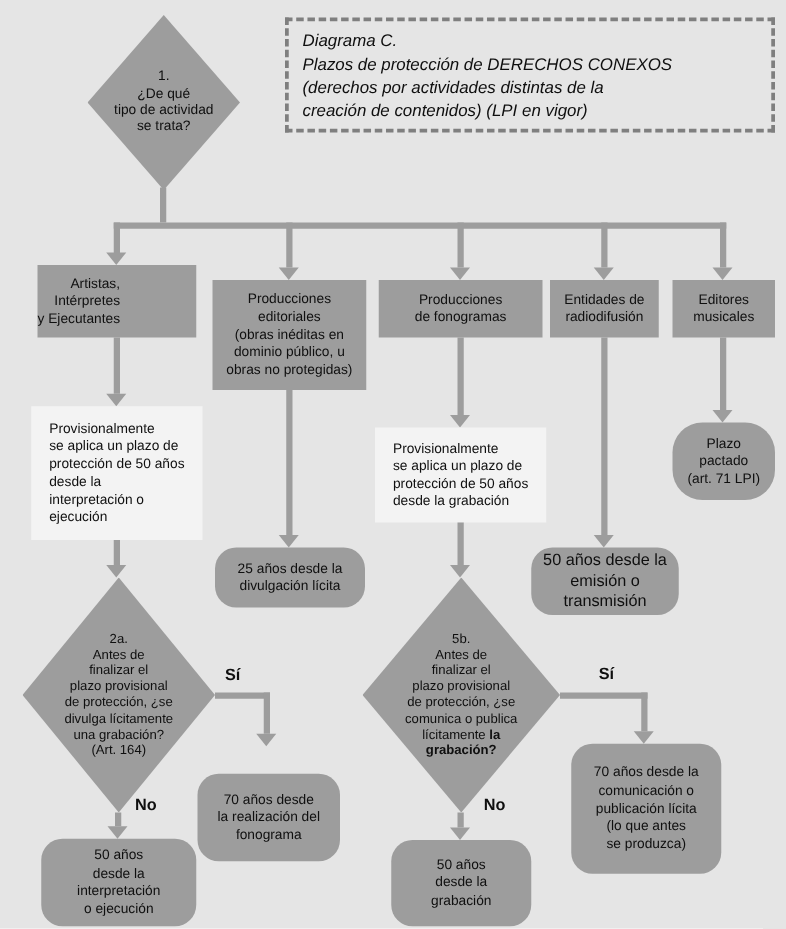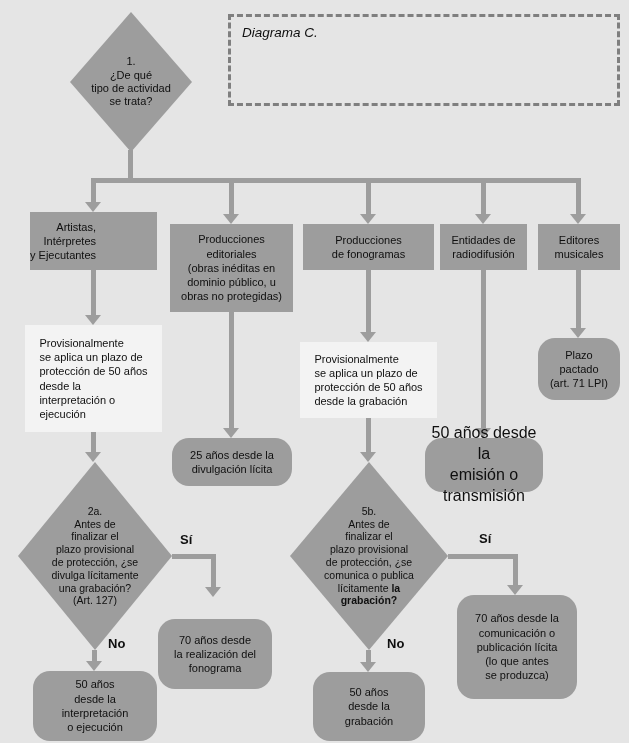--- a/index.html
+++ b/index.html
@@ -24,20 +24,23 @@
   .blabel { font-weight:bold; font-size:13px; }
   #legend { border:3px dashed #7f7f7f; font-style:italic; padding:7px 11px; font-size:13.5px; line-height:1.38; }
 </style>
 </head>
 <body>
 
 <div id="canvas">
 
   <div id="legend" class="abs" style="left:228px; top:14px; width:392px; height:92px;">
     <div class="txt">Diagrama C.</div>
+    <div class="txt">Plazos de protección de DERECHOS CONEXOS
+(derechos por actividades distintas de la
+creación de contenidos) (LPI en vigor)</div>
   </div>
 
   <div class="abs diamond txt" style="left:70px; top:12px; width:122px; height:140px; font-size:11px;">1.
 ¿De qué
 tipo de actividad
 se trata?</div>
 
   <div class="abs line" style="left:128px; top:150px; width:5px; height:28px;"></div>
   <div class="abs line" style="left:91px; top:178px; width:490px; height:5px;"></div>
 
@@ -82,21 +85,21 @@
   <div class="abs line" style="left:91px; top:432px; width:5px; height:20px;"></div>
   <div class="abs head-down" style="left:85px; top:452px;"></div>
 
   <div class="abs diamond txt" style="left:18px; top:462px; width:154px; height:188px;">2a.
 Antes de
 finalizar el
 plazo provisional
 de protección, ¿se
 divulga lícitamente
 una grabación?
-(Art. 127)</div>
+(Art. 164)</div>
 
   <div class="abs line" style="left:172px; top:554px; width:44px; height:5px;"></div>
   <div class="abs line" style="left:211px; top:554px; width:5px; height:33px;"></div>
   <div class="abs head-down" style="left:205px; top:587px;"></div>
   <div class="abs blabel" style="left:180px; top:532px;">Sí</div>
   <div class="abs rbox txt" style="left:158px; top:597px; width:114px; height:70px;margin-top:22px;">70 años desde
 la realización del
 fonograma</div>
 
   <div class="abs line" style="left:92px; top:650px; width:5px; height:11px;"></div>
@@ -144,22 +147,22 @@
 
   <div class="abs line" style="left:366px; top:650px; width:5px; height:12px;"></div>
   <div class="abs head-down" style="left:360px; top:662px;"></div>
   <div class="abs blabel" style="left:387px; top:636px;">No</div>
   <div class="abs rbox txt" style="left:313px; top:672px; width:112px; height:69px;">50 años
 desde la
 grabación</div>
 
   <div class="abs line" style="left:481px; top:270px; width:5px; height:158px;"></div>
   <div class="abs head-down" style="left:475px; top:428px;"></div>
-  <div class="abs rbox txt" style="left:425px; top:438px; width:118px; height:54px; font-size:16px;">50 años desde la
+  <div class="abs rbox txt" style="left:425px; top:438px; width:118px; height:54px; font-size:13px;">50 años desde la
 emisión o transmisión</div>
 
   <div class="abs line" style="left:576px; top:270px; width:5px; height:58px;"></div>
   <div class="abs head-down" style="left:570px; top:328px;"></div>
-  <div class="abs rbox txt" style="left:538px; top:338px; width:82px; height:62px;">Plazo
+  <div class="abs rbox txt" style="left:538px; top:338px; width:82px; height:62px;border-radius:24px;">Plazo
 pactado
 (art. 71 LPI)</div>
 
 </div>
 
 </body></html>

